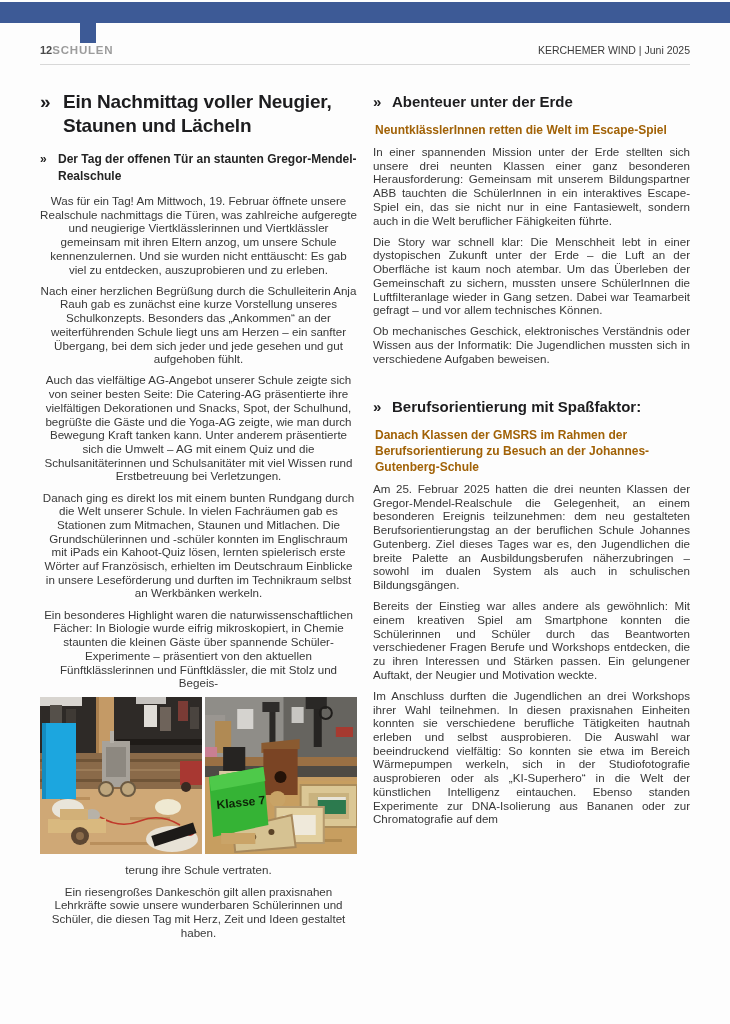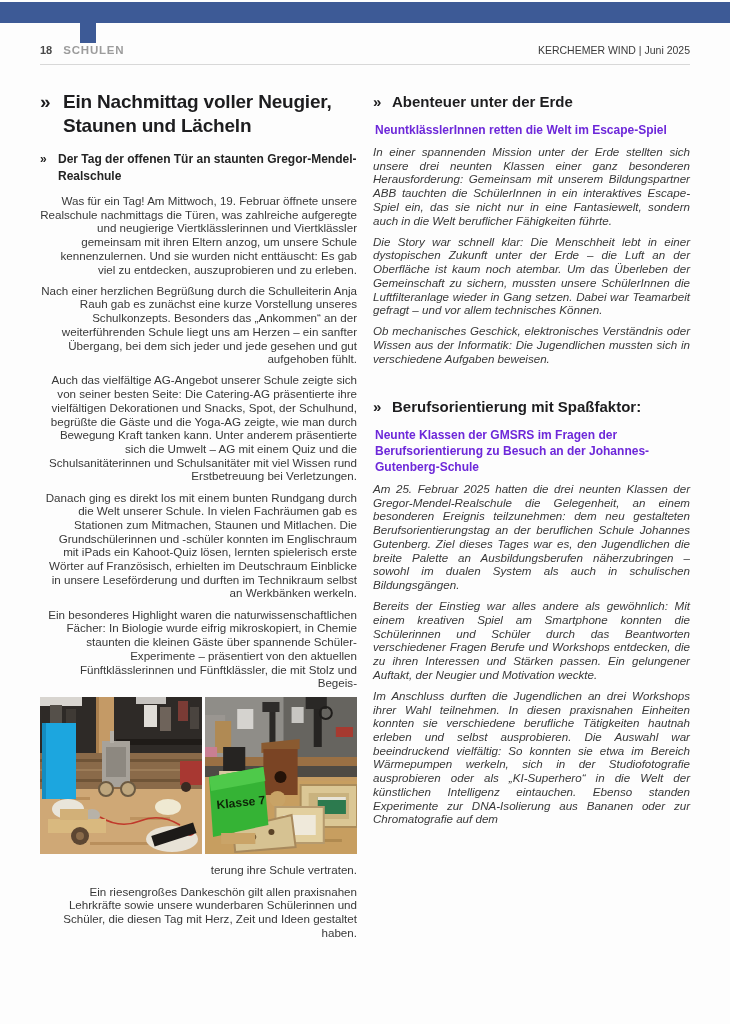--- a/index.html
+++ b/index.html
@@ -14,21 +14,21 @@
   }
   
   .topbar{position:absolute;left:0;top:2px;width:730px;height:21px;background:#3d5a96;}
   .toptab{position:absolute;left:80px;top:23px;width:16px;height:20px;background:#3d5a96;}
   
   .header-row{
     position:absolute;left:40px;right:40px;top:44px;height:18px;
     display:flex;align-items:baseline;
   }
   .page-number{font-size:11px;font-weight:700;color:#4a4a4a;}
-  .section-label{font-size:11.5px;font-weight:700;color:#9c9c9c;letter-spacing:.8px;margin-left:11px;}
+  .section-label{font-size:11.5px;font-weight:700;color:#9c9c9c;letter-spacing:.8px;margin-left:0;}
   .header-spacer{flex:1;}
   .magazine-title{font-size:10.5px;font-weight:400;color:#3b3b3b;}
   .header-divider{position:absolute;left:40px;right:40px;top:64px;border-top:1px solid #d8d8d8;}
   
   .content{
     position:absolute;left:40px;right:40px;top:80px;bottom:0;
     display:flex;gap:16px;
   }
   .col{flex:1;min-width:0;}
   
@@ -44,44 +44,44 @@
     font-weight:700;color:#1d1d1f;
   }
   h2.headline2 .marker{width:19px;}
   .subhead{
     margin:0 0 10px 0;font-size:12px;line-height:16.5px;
     font-weight:700;color:#242424;
   }
   .subhead .marker{width:18px;}
   .subhead-plain{
     margin:0 0 7px 0;font-size:12px;line-height:16px;
-    font-weight:700;color:#6d28d9;padding-left:2px;
+    font-weight:700;color:#a16207;padding-left:2px;
   }
   
   p.body{margin:0 0 7.5px 0;font-size:11.6px;line-height:13.7px;}
-  .col-left p.body{text-align:right;}
-  .col-right p.body{text-align:justify;font-style:italic;}
+  .col-left p.body{text-align:center;}
+  .col-right p.body{text-align:justify;}
   
   .photo-row{display:flex;gap:3px;margin:3px 0 9px 0;}
   .photo-row svg{display:block;}
   .photo-left{width:162px;height:157px;}
   .photo-right{flex:1;height:157px;}
   .sign-text{font-family:"Liberation Sans",sans-serif;font-weight:700;font-size:12px;fill:#0e2408;}
   .gap-article{height:12px;}
 </style>
 </head>
 <body>
 
 <div class="page">
 
   <div class="topbar"></div>
   <div class="toptab"></div>
 
   <div class="header-row">
-    <span class="page-number">18</span>
+    <span class="page-number">12</span>
     <span class="section-label">SCHULEN</span>
     <span class="header-spacer"></span>
     <span class="magazine-title">KERCHEMER WIND | Juni 2025</span>
   </div>
   <div class="header-divider"></div>
 
   <div class="content">
 
     <div class="col col-left">
       <h1 class="headline hang">
@@ -222,21 +222,21 @@
       <p class="body">In einer spannenden Mission unter der Erde stellten sich unsere drei neunten Klassen einer ganz besonderen Herausforderung: Gemeinsam mit unserem Bildungspartner ABB tauchten die SchülerInnen in ein interaktives Escape-Spiel ein, das sie nicht nur in eine Fantasiewelt, sondern auch in die Welt beruflicher Fähigkeiten führte.</p>
       <p class="body">Die Story war schnell klar: Die Menschheit lebt in einer dystopischen Zukunft unter der Erde – die Luft an der Oberfläche ist kaum noch atembar. Um das Überleben der Gemeinschaft zu sichern, mussten unsere SchülerInnen die Luftfilteranlage wieder in Gang setzen. Dabei war Teamarbeit gefragt – und vor allem technisches Können.</p>
       <p class="body">Ob mechanisches Geschick, elektronisches Verständnis oder Wissen aus der Informatik: Die Jugendlichen mussten sich in verschiedene Aufgaben beweisen.</p>
 
       <div class="gap-article"></div>
 
       <h2 class="headline2 hang">
         <span class="marker">»</span>
         <span class="txt">Berufsorientierung mit Spaßfaktor:</span>
       </h2>
-      <div class="subhead-plain">Neunte Klassen der GMSRS im Fragen der Berufsorientierung zu Besuch an der Johannes-Gutenberg-Schule</div>
+      <div class="subhead-plain">Danach Klassen der GMSRS im Rahmen der Berufsorientierung zu Besuch an der Johannes-Gutenberg-Schule</div>
 
       <p class="body">Am 25. Februar 2025 hatten die drei neunten Klassen der Gregor-Mendel-Realschule die Gelegenheit, an einem besonderen Ereignis teilzunehmen: dem neu gestalteten Berufsorientierungstag an der beruflichen Schule Johannes Gutenberg. Ziel dieses Tages war es, den Jugendlichen die breite Palette an Ausbildungsberufen näherzubringen – sowohl im dualen System als auch in schulischen Bildungsgängen.</p>
       <p class="body">Bereits der Einstieg war alles andere als gewöhnlich: Mit einem kreativen Spiel am Smartphone konnten die Schülerinnen und Schüler durch das Beantworten verschiedener Fragen Berufe und Workshops entdecken, die zu ihren Interessen und Stärken passen. Ein gelungener Auftakt, der Neugier und Motivation weckte.</p>
       <p class="body">Im Anschluss durften die Jugendlichen an drei Workshops ihrer Wahl teilnehmen. In diesen praxisnahen Einheiten konnten sie verschiedene berufliche Tätigkeiten hautnah erleben und selbst ausprobieren. Die Auswahl war beeindruckend vielfältig: So konnten sie etwa im Bereich Wärmepumpen werkeln, sich in der Studiofotografie ausprobieren oder als „KI-Superhero“ in die Welt der künstlichen Intelligenz eintauchen. Ebenso standen Experimente zur DNA-Isolierung aus Bananen oder zur Chromatografie auf dem</p>
     </div>
 
   </div>
 </div>
 
 </body></html>

